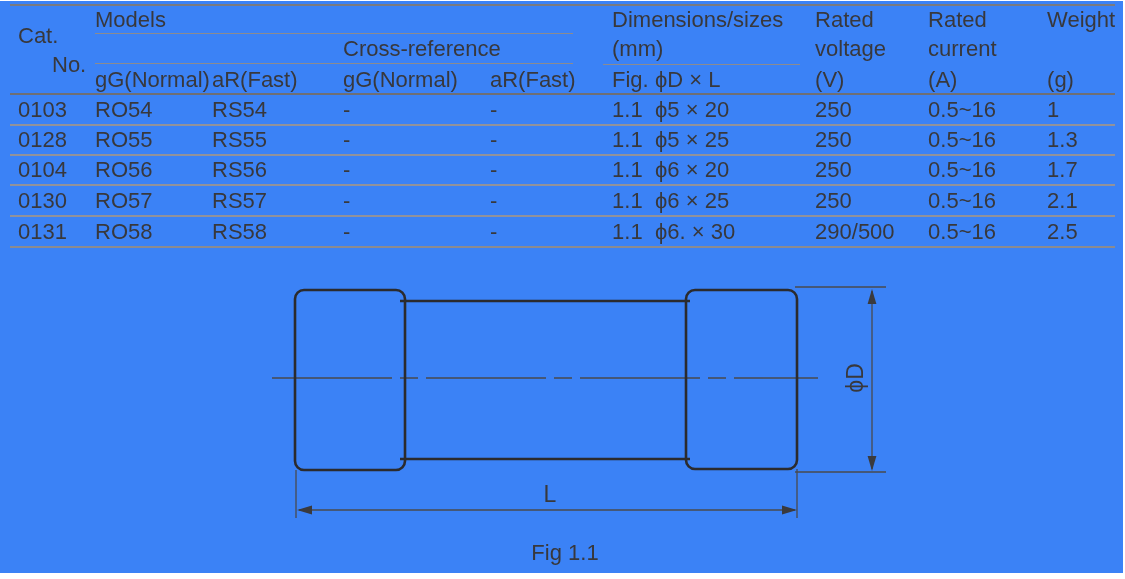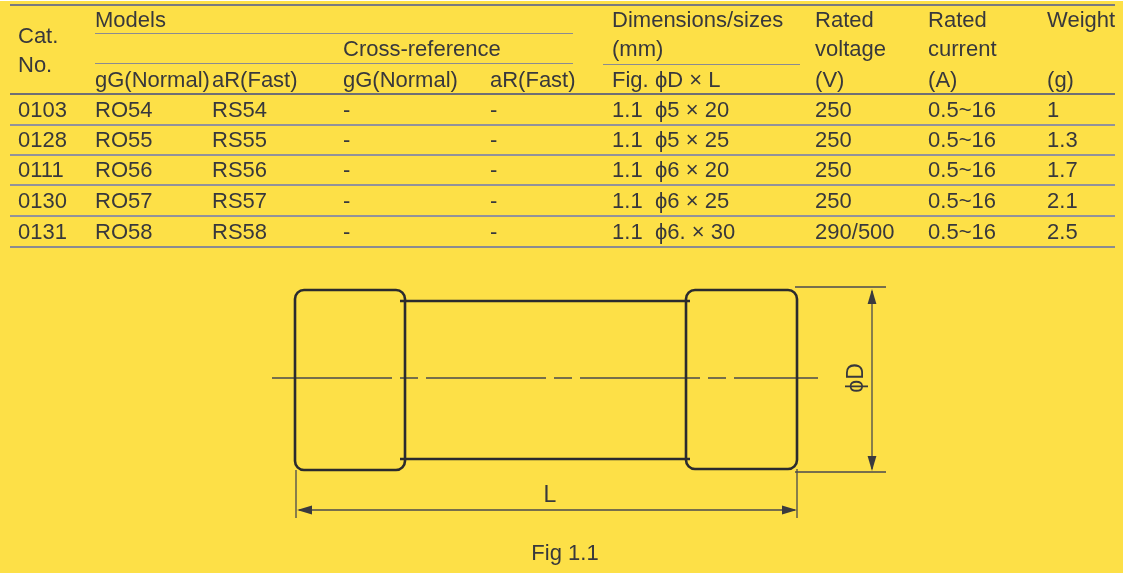--- a/index.html
+++ b/index.html
@@ -2,37 +2,37 @@
 <html><head>
 <meta charset="utf-8">
 <style>
   html,body { margin:0; padding:0; background:#ffffff; }
   .screen {
     position:relative; width:1125px; height:579px; overflow:hidden;
     background:#ffffff;
     font-family:"Liberation Sans","DejaVu Sans",sans-serif;
     color:#38383c;
   }
-  .panel { position:absolute; left:0; top:1px; width:1123px; height:572px; background:#fde047; }
+  .panel { position:absolute; left:0; top:1px; width:1123px; height:572px; background:#3b82f6; }
 
   
   table.spec {
     position:absolute; left:10px; top:4px; width:1105px;
     border-collapse:collapse; table-layout:fixed;
     font-size:22px; color:#38383c;
   }
   table.spec td { padding:0 0 0 8px; white-space:nowrap; vertical-align:middle; overflow:visible; }
   tr.rA { height:29px; }
   tr.rB { height:30px;margin-top:20px; }
   tr.rC { height:31px; }
   tr.rd  { height:30px; }
   tr.rd5 { height:31px; }
   td.catcell { vertical-align:top; }
   .cat1 { height:29px; line-height:29px; }
-  .cat2 { height:30px; line-height:30px; }
+  .cat2 { height:30px; line-height:30px;margin-left:34px; }
 
   
   .hline { position:absolute; background:#8b8b90; height:1px; }
   .l-top      { left:10px;  top:3px;   width:1105px; height:2px; background:#7a7a7f; }
   .l-models   { left:95px;  top:32px;  width:478px; }
   .l-xref     { left:95px;  top:62px;  width:478px; }
   .l-mm       { left:603px; top:63px;  width:197px; }
   .l-subhead  { left:10px;  top:92px;  width:1105px; height:2px; background:#6f6f74; }
   .l-row1 { left:10px; top:123px; width:1105px; height:2px; background:#92929a; }
   .l-row2 { left:10px; top:153px; width:1105px; height:2px; background:#92929a; }
@@ -113,21 +113,21 @@
         <td>RS55</td>
         <td>-</td>
         <td>-</td>
         <td>1.1</td>
         <td>ϕ5 × 25</td>
         <td>250</td>
         <td>0.5~16</td>
         <td>1.3</td>
       </tr>
       <tr class="rd">
-        <td>0111</td>
+        <td>0104</td>
         <td>RO56</td>
         <td>RS56</td>
         <td>-</td>
         <td>-</td>
         <td>1.1</td>
         <td>ϕ6 × 20</td>
         <td>250</td>
         <td>0.5~16</td>
         <td>1.7</td>
       </tr>

